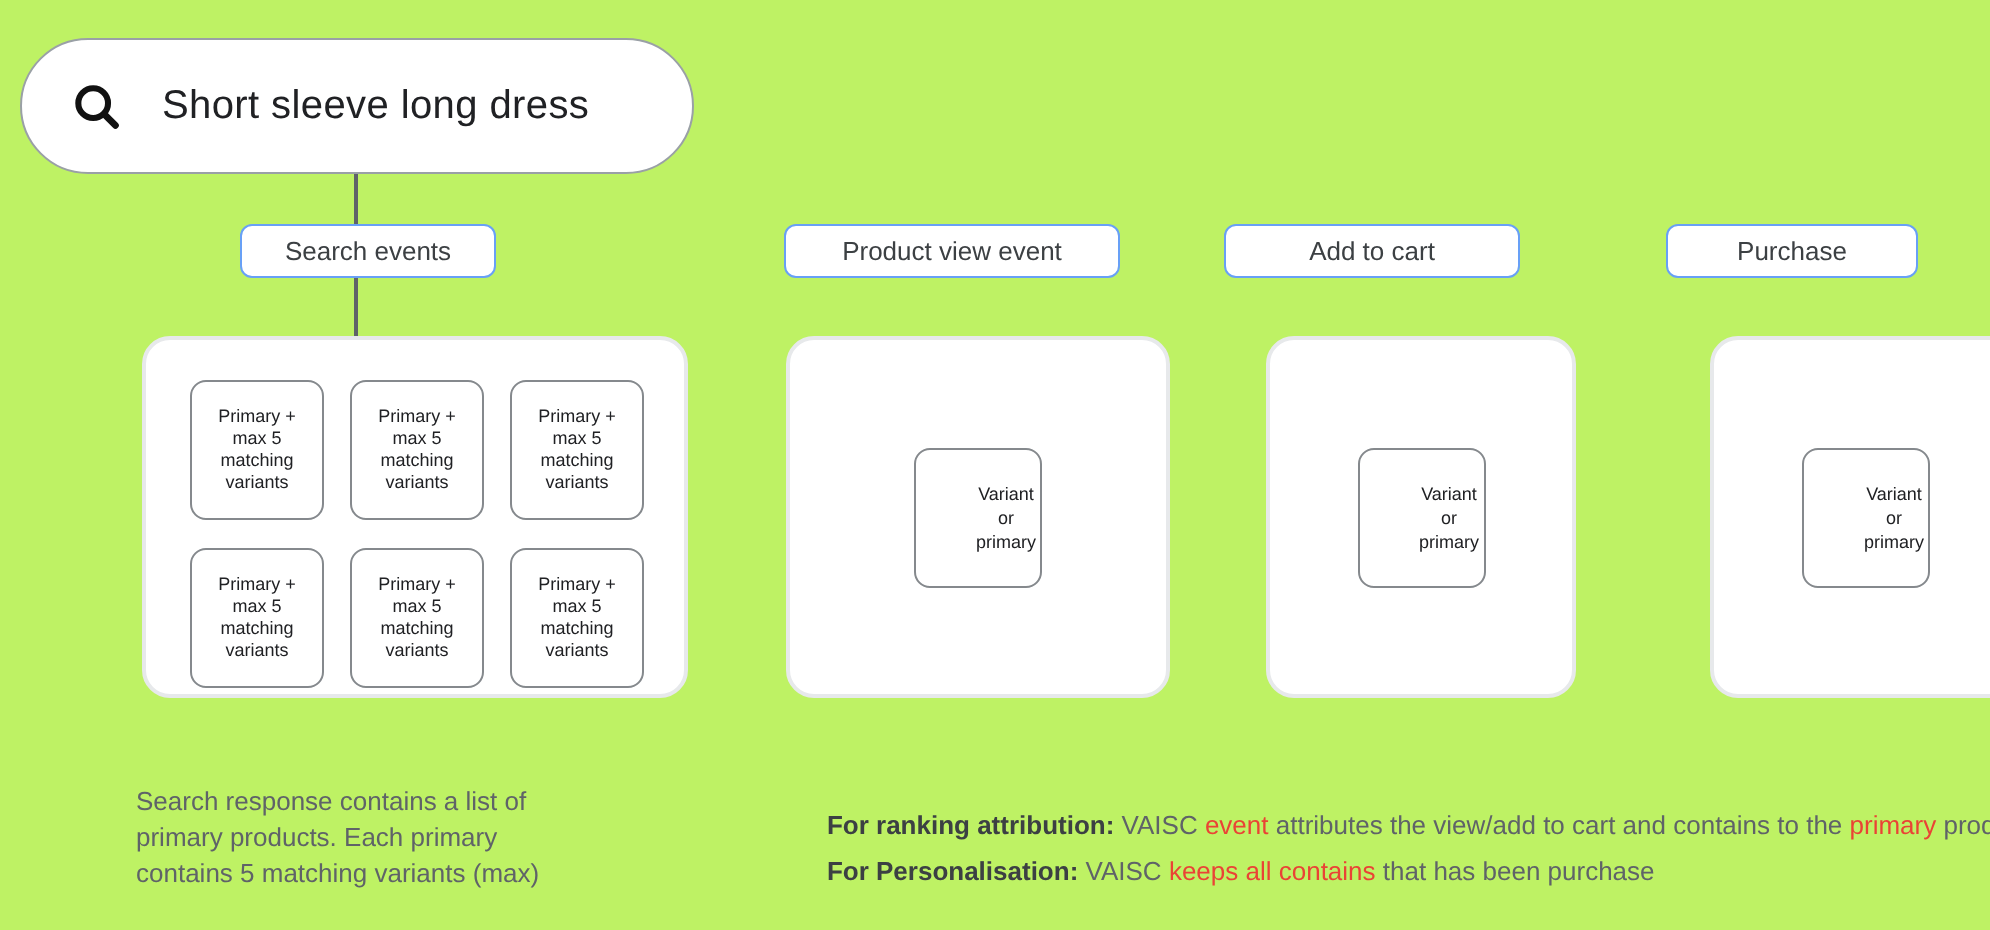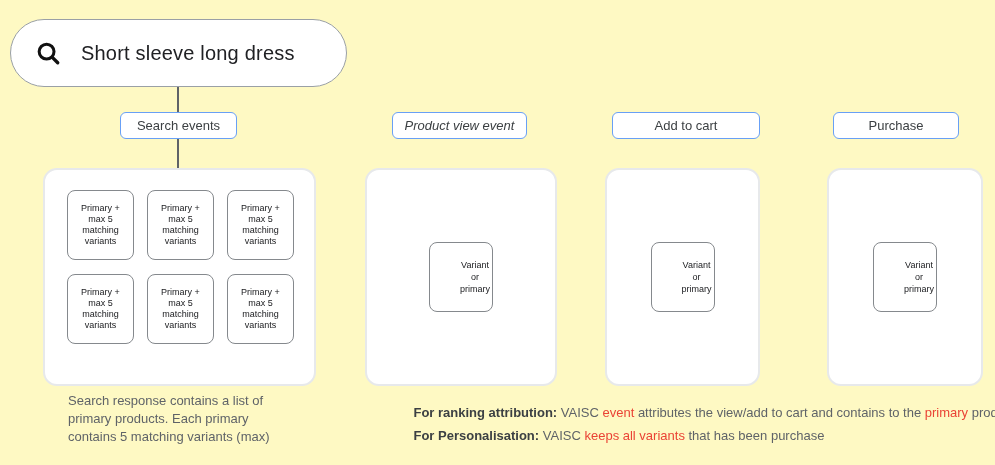--- a/index.html
+++ b/index.html
@@ -1,21 +1,21 @@
 <!DOCTYPE html>
 <html><head>
 <meta charset="utf-8">
 <style>
   * { margin: 0; padding: 0; box-sizing: border-box; }
   html, body { background: #fff; }
   .canvas {
     position: relative;
     width: 995px;
     height: 465px;
-    background: #fef9c3;
+    background: #bef264;
     font-family: "Liberation Sans", sans-serif;
     overflow: hidden;
   }
 
   
   .search-pill {
     position: absolute;
     left: 10px; top: 19px;
     width: 337px; height: 68px;
     border: 1.2px solid #9AA0A6;
@@ -52,34 +52,35 @@
     border-radius: 6px;
     background: #ffffff;
     color: #3C4043;
     font-size: 13px;
     display: flex;
     align-items: center;
     justify-content: center;
     z-index: 2;
     white-space: nowrap;
   }
-  .chip-search   { left: 120px; width: 117px; }
-  .chip-view     { left: 392px; width: 135px; font-style: italic; }
+  .chip-search   { left: 120px; width: 128px; }
+  .chip-view     { left: 392px; width: 168px; }
   .chip-cart     { left: 612px; width: 148px; }
   .chip-purchase { left: 833px; width: 126px; }
 
   
   .container {
     position: absolute;
     top: 168px;
-    height: 218px;
+    height: 181px;
     border: 2px solid #E7E9EB;
     border-radius: 14px;
     background: #ffffff;
     z-index: 1;
+    margin-left: 28px;
   }
   .c1 { left: 43px;  width: 273px; }
   .c2 { left: 365px; width: 192px; }
   .c3 { left: 605px; width: 155px; }
   .c4 { left: 827px; width: 156px; }
 
   .c1 .grid {
     display: grid;
     grid-template-columns: repeat(3, 67px);
     grid-auto-rows: 70px;
@@ -200,16 +201,16 @@
   </div>
 
   <div class="note-left">Search response contains a list of
 primary products. Each primary
 contains 5 matching variants (max)</div>
 
   <div class="note-line note-ranking">
     <span class="b">For ranking attribution:</span><span> VAISC </span><span class="r">event</span><span> attributes the view/add to cart and contains to the </span><span class="r">primary</span><span> product.</span>
   </div>
   <div class="note-line note-personalisation">
-    <span class="b">For Personalisation:</span><span> VAISC </span><span class="r">keeps all variants</span><span> that has been purchase</span>
+    <span class="b">For Personalisation:</span><span> VAISC </span><span class="r">keeps all contains</span><span> that has been purchase</span>
   </div>
 
 </div>
 
 </body></html>

